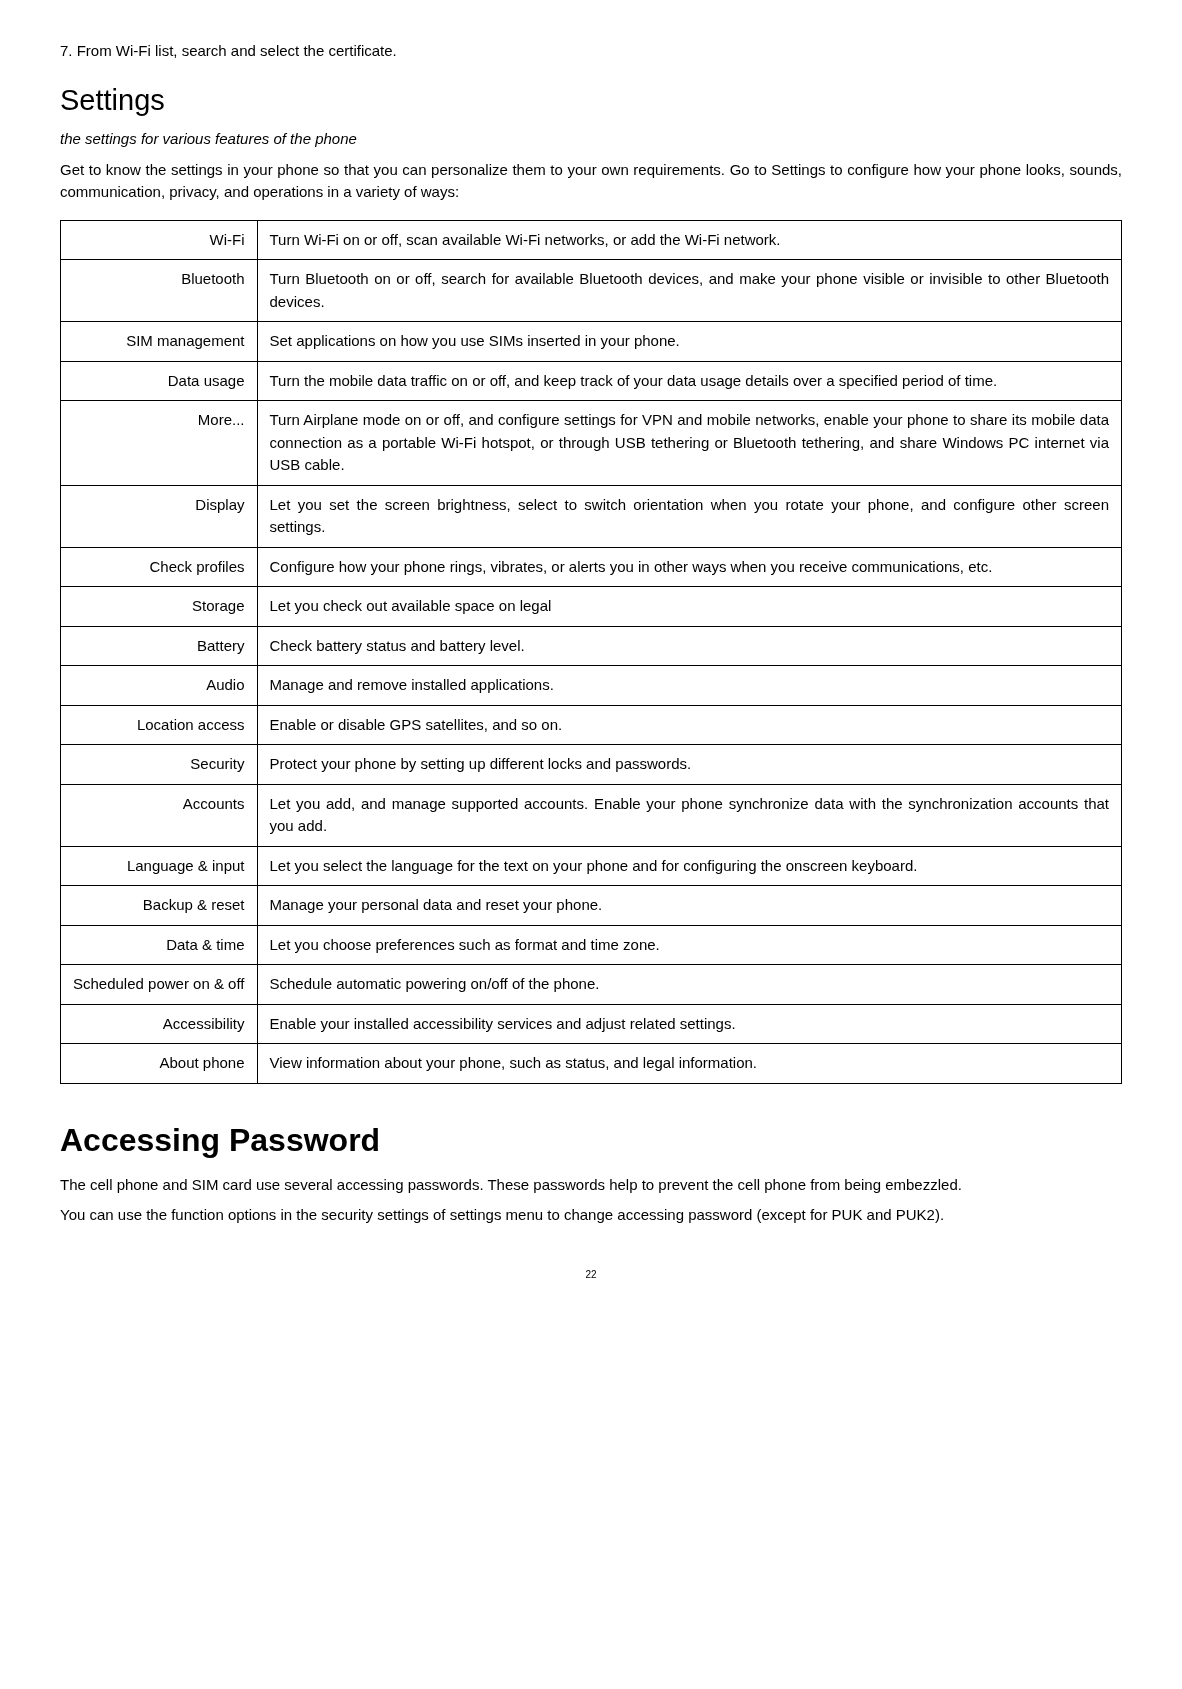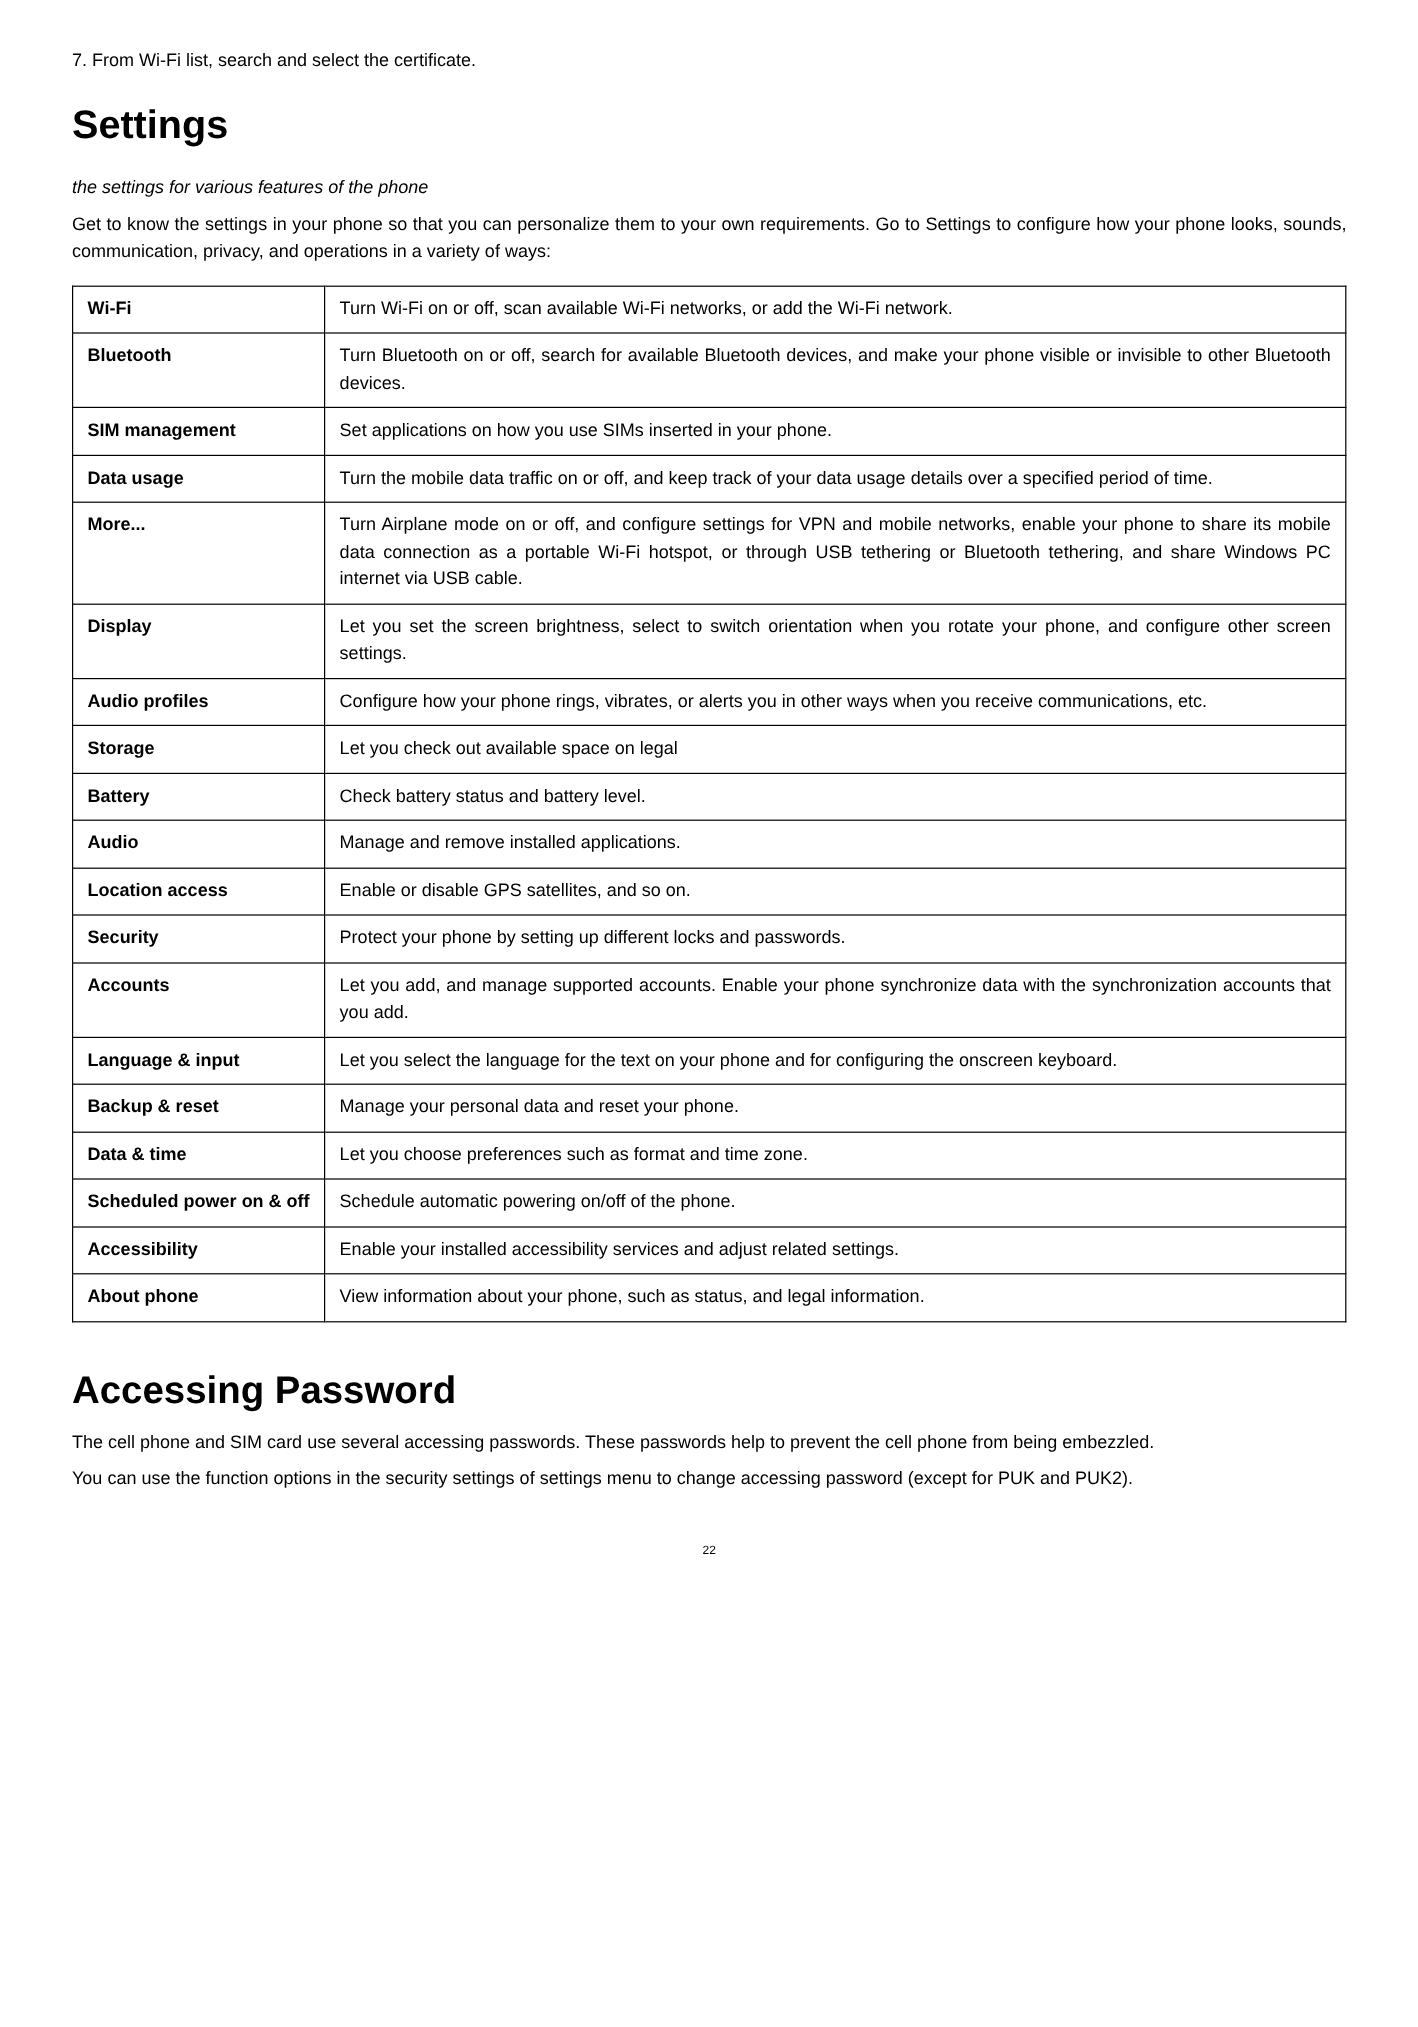--- a/index.html
+++ b/index.html
@@ -10,23 +10,23 @@
       background: #fff;
       width: 1182px;
       min-height: 1689px;
       padding: 40px 60px;
       line-height: 1.5;
     }
     .intro-text {
       margin-bottom: 16px;
     }
     h2.section-title {
-      font-size: 33px;
-      font-weight: bold;
-      margin-bottom: 18px;
+      font-size: 29px;
+      font-weight: normal;
+      margin-bottom: 6px;
     }
     .subtitle {
       font-style: italic;
       margin-bottom: 8px;
     }
     .description {
       margin-bottom: 16px;
       text-align: justify;
     }
     table.settings-table {
@@ -34,23 +34,24 @@
       border-collapse: collapse;
       margin-bottom: 24px;
     }
     table.settings-table td {
       border: 1px solid #000;
       padding: 8px 12px;
       vertical-align: top;
       text-align: left;
     }
     table.settings-table td:first-child {
-      font-weight: bold;
+      font-weight: normal;
       width: 180px;
       white-space: nowrap;
+      text-align: right;
     }
     table.settings-table td:last-child {
       text-align: justify;
     }
     h2.section-title-2 {
       font-size: 32px;
       font-weight: bold;
       margin-top: 32px;
       margin-bottom: 10px;
     }
@@ -93,21 +94,21 @@
       </tr>
       <tr>
         <td>More...</td>
         <td>Turn Airplane mode on or off, and configure settings for VPN and mobile networks, enable your phone to share its mobile data connection as a portable Wi-Fi hotspot, or through USB tethering or Bluetooth tethering, and share Windows PC internet via USB cable.</td>
       </tr>
       <tr>
         <td>Display</td>
         <td>Let you set the screen brightness, select to switch orientation when you rotate your phone, and configure other screen settings.</td>
       </tr>
       <tr>
-        <td>Audio profiles</td>
+        <td>Check profiles</td>
         <td>Configure how your phone rings, vibrates, or alerts you in other ways when you receive communications, etc.</td>
       </tr>
       <tr>
         <td>Storage</td>
         <td>Let you check out available space on legal</td>
       </tr>
       <tr>
         <td>Battery</td>
         <td>Check battery status and battery level.</td>
       </tr>

